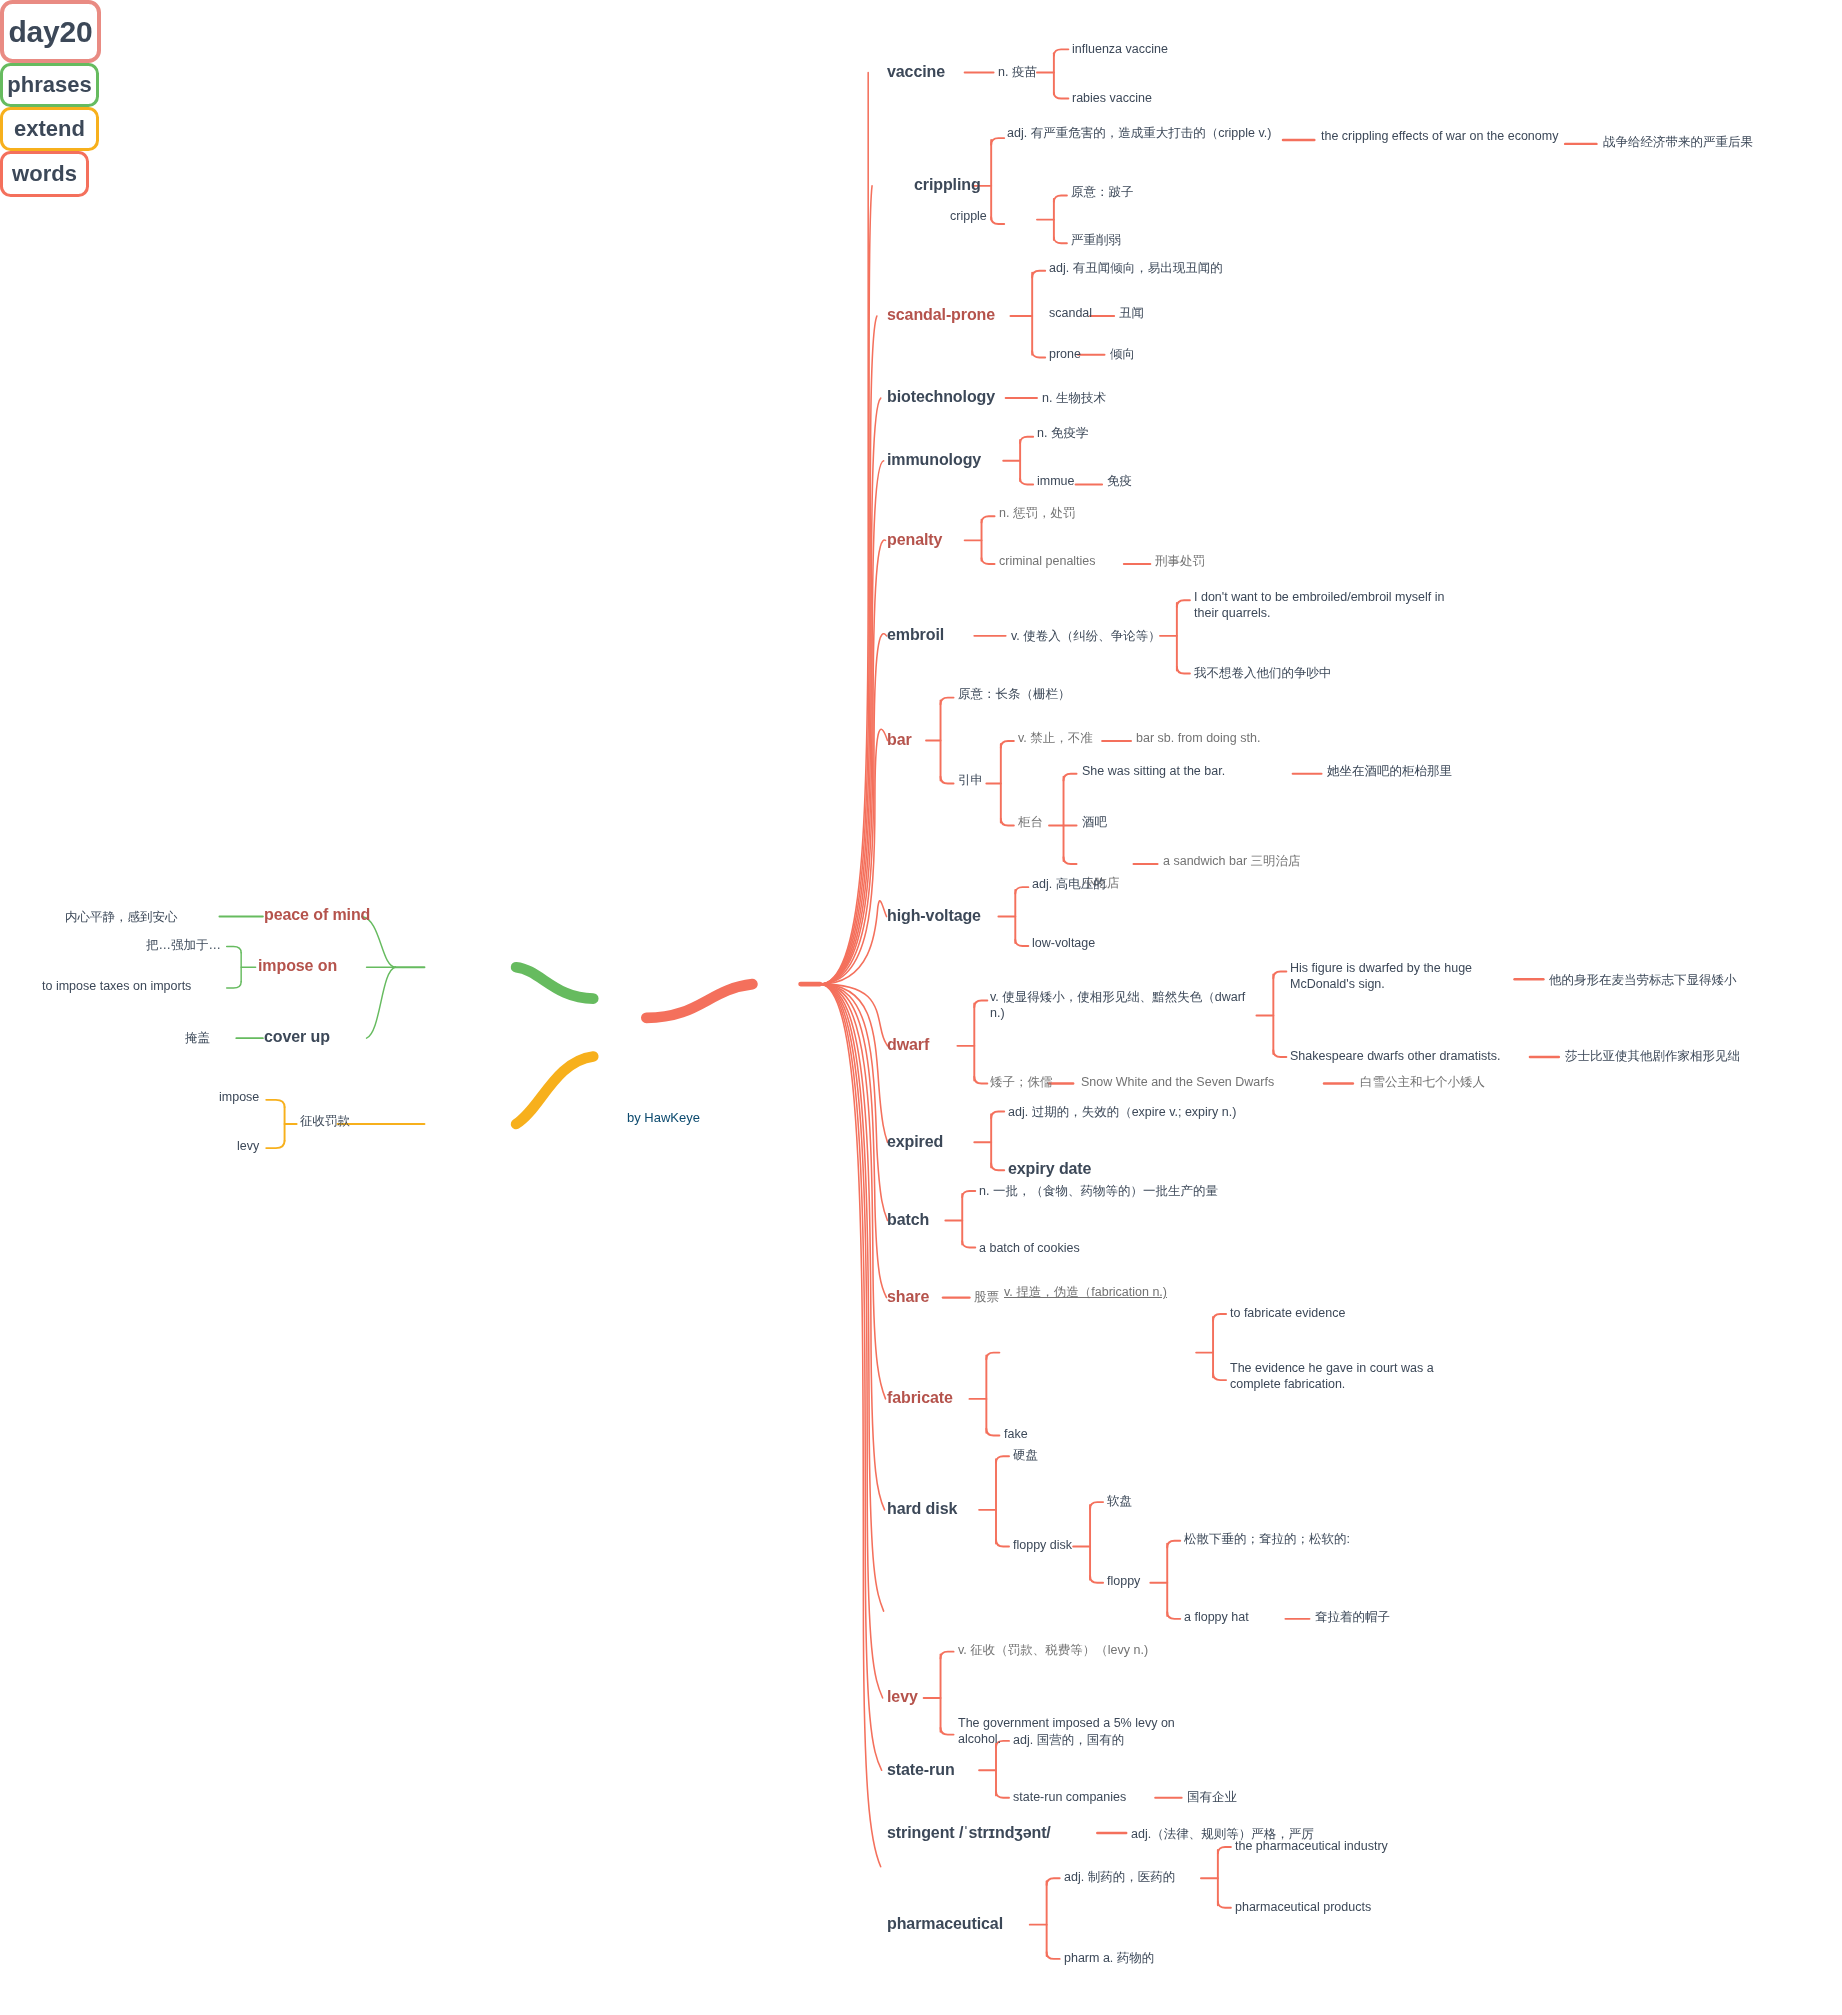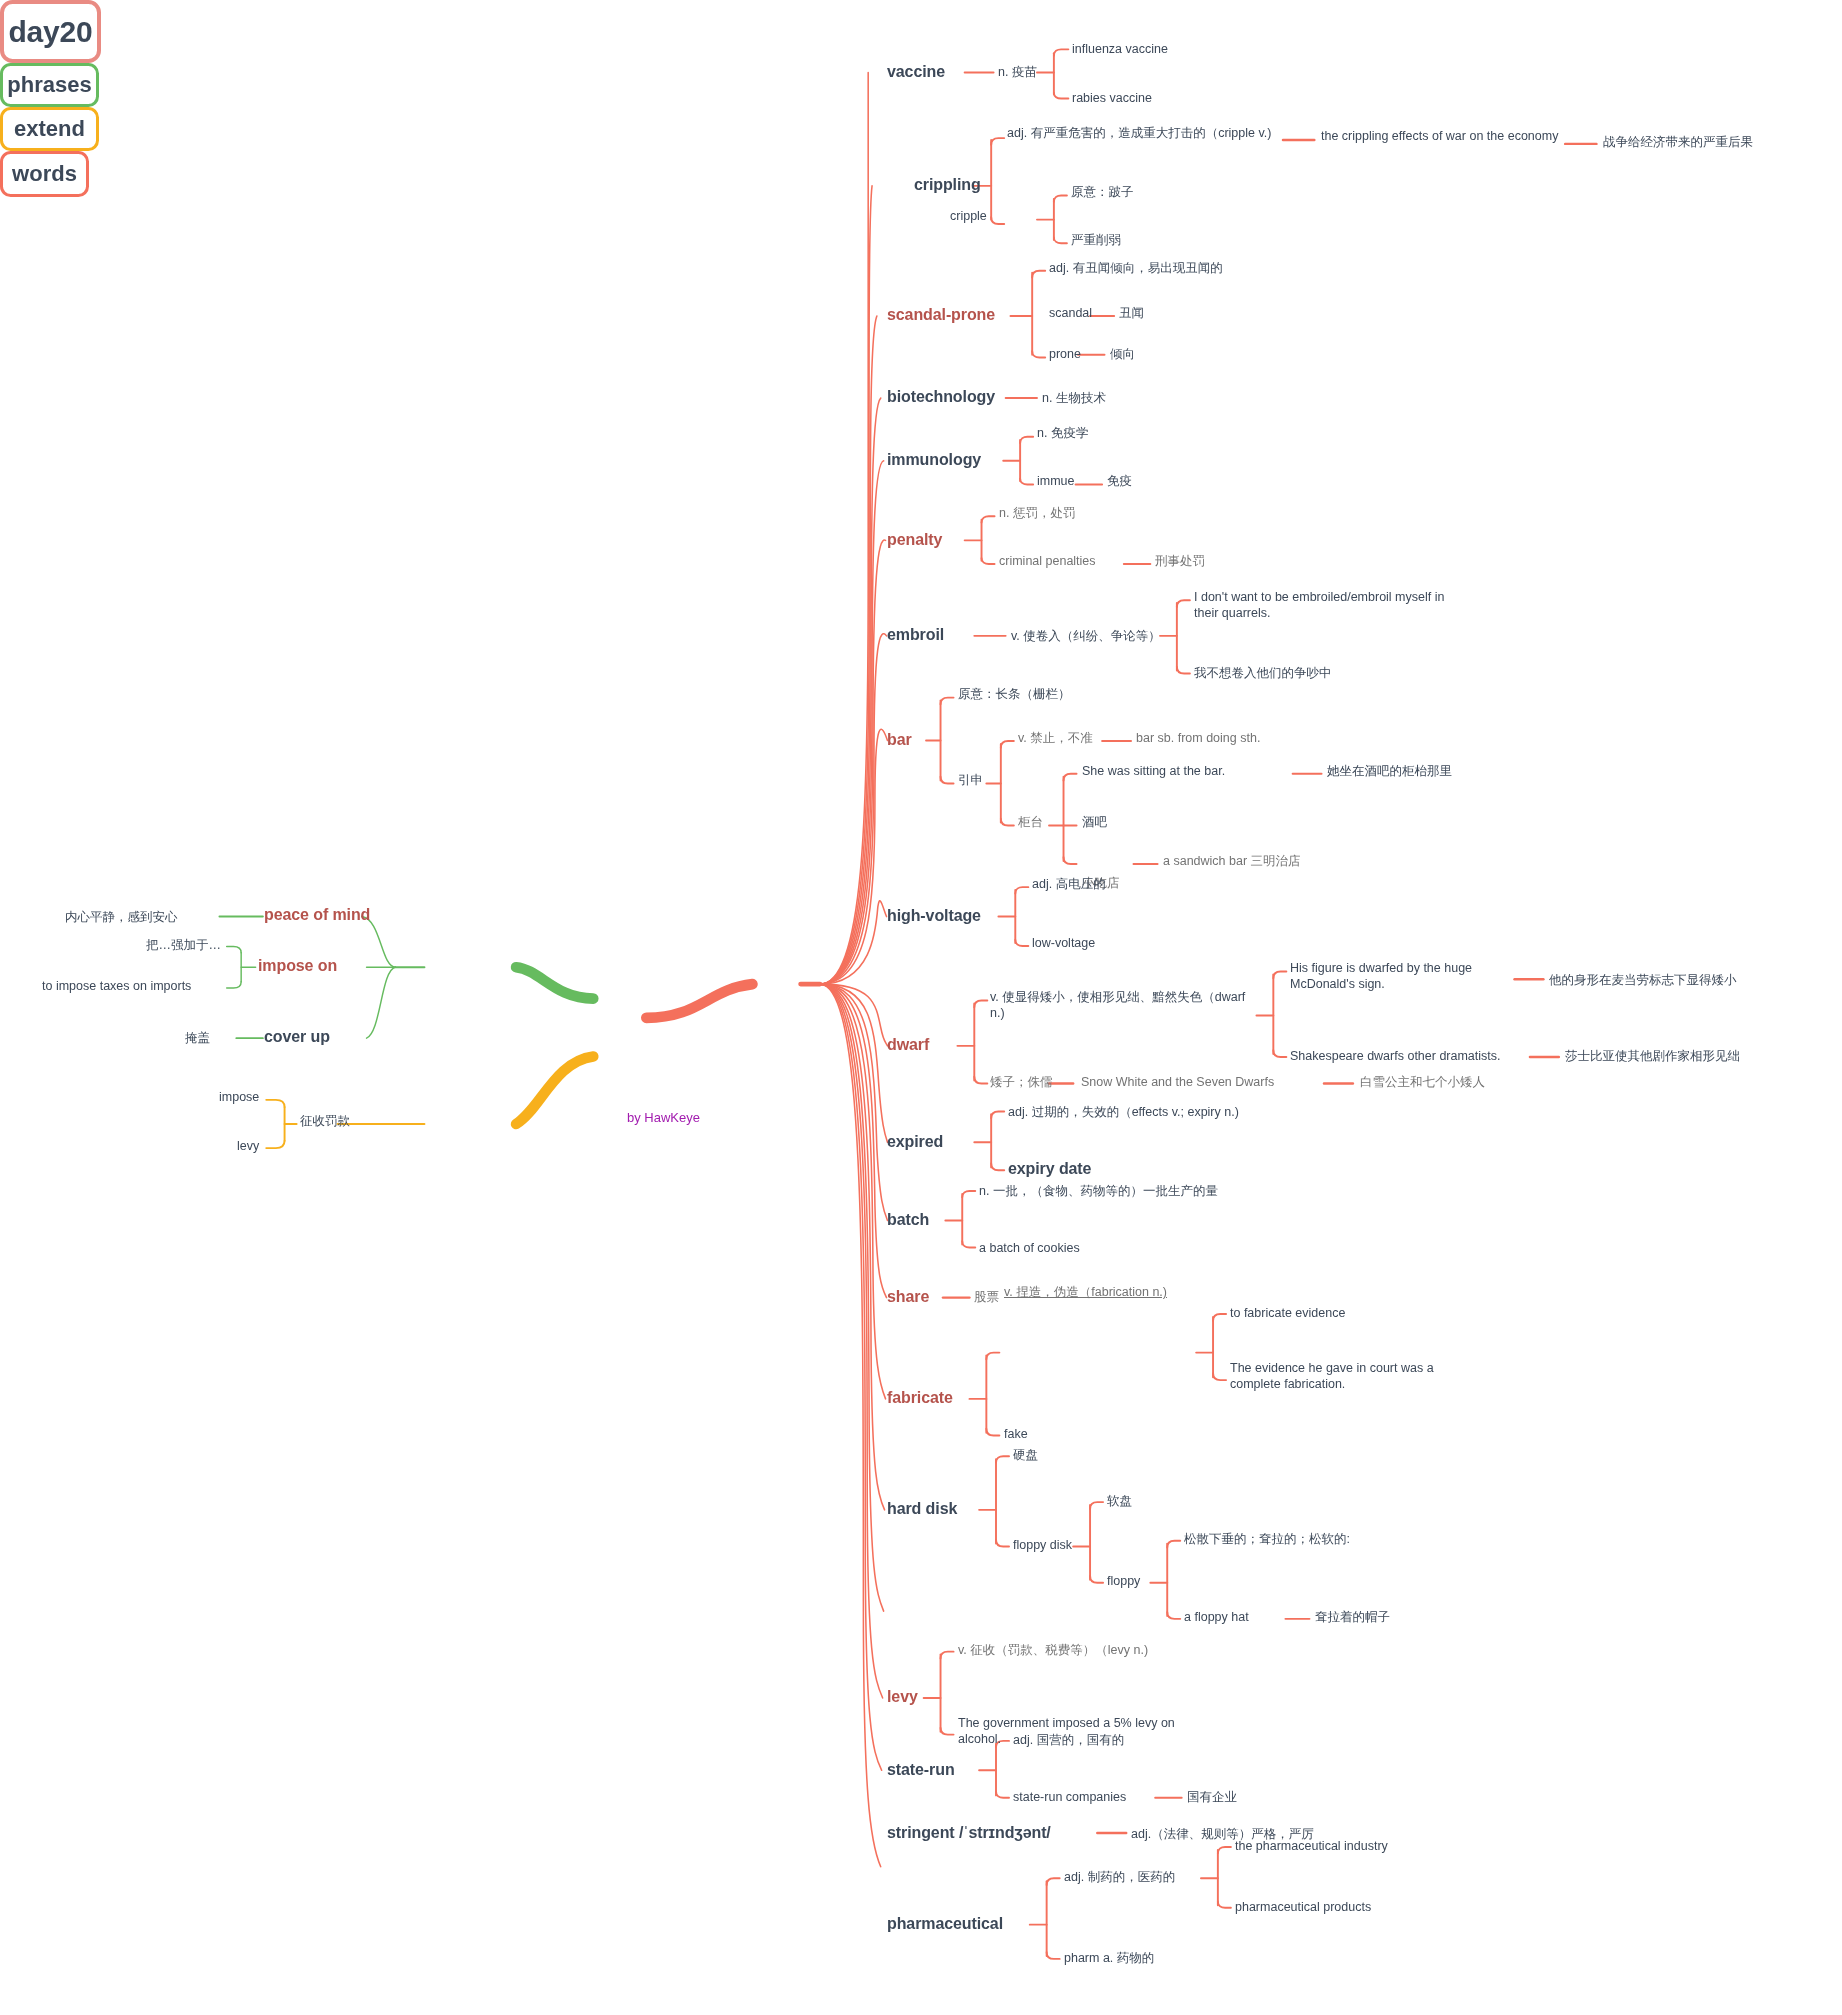--- a/index.html
+++ b/index.html
@@ -44,21 +44,21 @@
   }
   .box-green { border-color: #66bb5f; }
   .box-red   { border-color: #f4705c; }
   .box-amber { border-color: #f7b01c; }
 
   .w  { font-size: 16px; font-weight: 800; letter-spacing:-0.1px; }  
   .t  { font-size: 12.5px; font-weight: 400; }                          
   .red  { color: #b5534c; }
   .red2 { color: #737373; }
   .dark { color: #3c4858; }
-  .by { font-size: 13px; color: #a21caf; font-weight: 400; }
+  .by { font-size: 13px; color: #0c4a6e; font-weight: 400; }
   .ipa { font-weight: 800; }
 </style>
 </head>
 <body>
 
 <div id="canvas">
 
 <svg id="edges" viewBox="0 0 3819 4177" xmlns="http://www.w3.org/2000/svg">
   <g fill="none" stroke-linecap="round">
 
@@ -346,21 +346,21 @@
 <div class="node t dark" style="left:990px; top:989px; width:270px;">v. 使显得矮小，使相形见绌、黯然失色（dwarf n.)</div>
 <div class="node t dark" style="left:1290px; top:960px; width:217px;">His figure is dwarfed by the huge McDonald's sign.</div>
 <div class="node t dark" style="left:1549px; top:972px; width:285px;">他的身形在麦当劳标志下显得矮小</div>
 <div class="node t dark" style="left:1290px; top:1048px;">Shakespeare dwarfs other dramatists.</div>
 <div class="node t dark" style="left:1565px; top:1048px; width:277px;">莎士比亚使其他剧作家相形见绌</div>
 <div class="node t red2" style="left:990px; top:1074px;">矮子；侏儒</div>
 <div class="node t red2" style="left:1081px; top:1074px;">Snow White and the Seven Dwarfs</div>
 <div class="node t red2" style="left:1360px; top:1074px;">白雪公主和七个小矮人</div>
 
 <div class="node w dark" style="left:887px; top:1132px;">expired</div>
-<div class="node t dark" style="left:1008px; top:1104px;">adj. 过期的，失效的（effects v.; expiry n.)</div>
+<div class="node t dark" style="left:1008px; top:1104px;">adj. 过期的，失效的（expire v.; expiry n.)</div>
 <div class="node w dark" style="left:1008px; top:1159px;">expiry date</div>
 
 <div class="node w dark" style="left:887px; top:1210px;">batch</div>
 <div class="node t dark" style="left:979px; top:1183px;">n. 一批，（食物、药物等的）一批生产的量</div>
 <div class="node t dark" style="left:979px; top:1240px;">a batch of cookies</div>
 
 <div class="node w red" style="left:887px; top:1287px;">share</div>
 <div class="node t red2" style="left:974px; top:1289px;">股票</div>
 
 <div class="node w red" style="left:887px; top:1388px;">fabricate</div>

